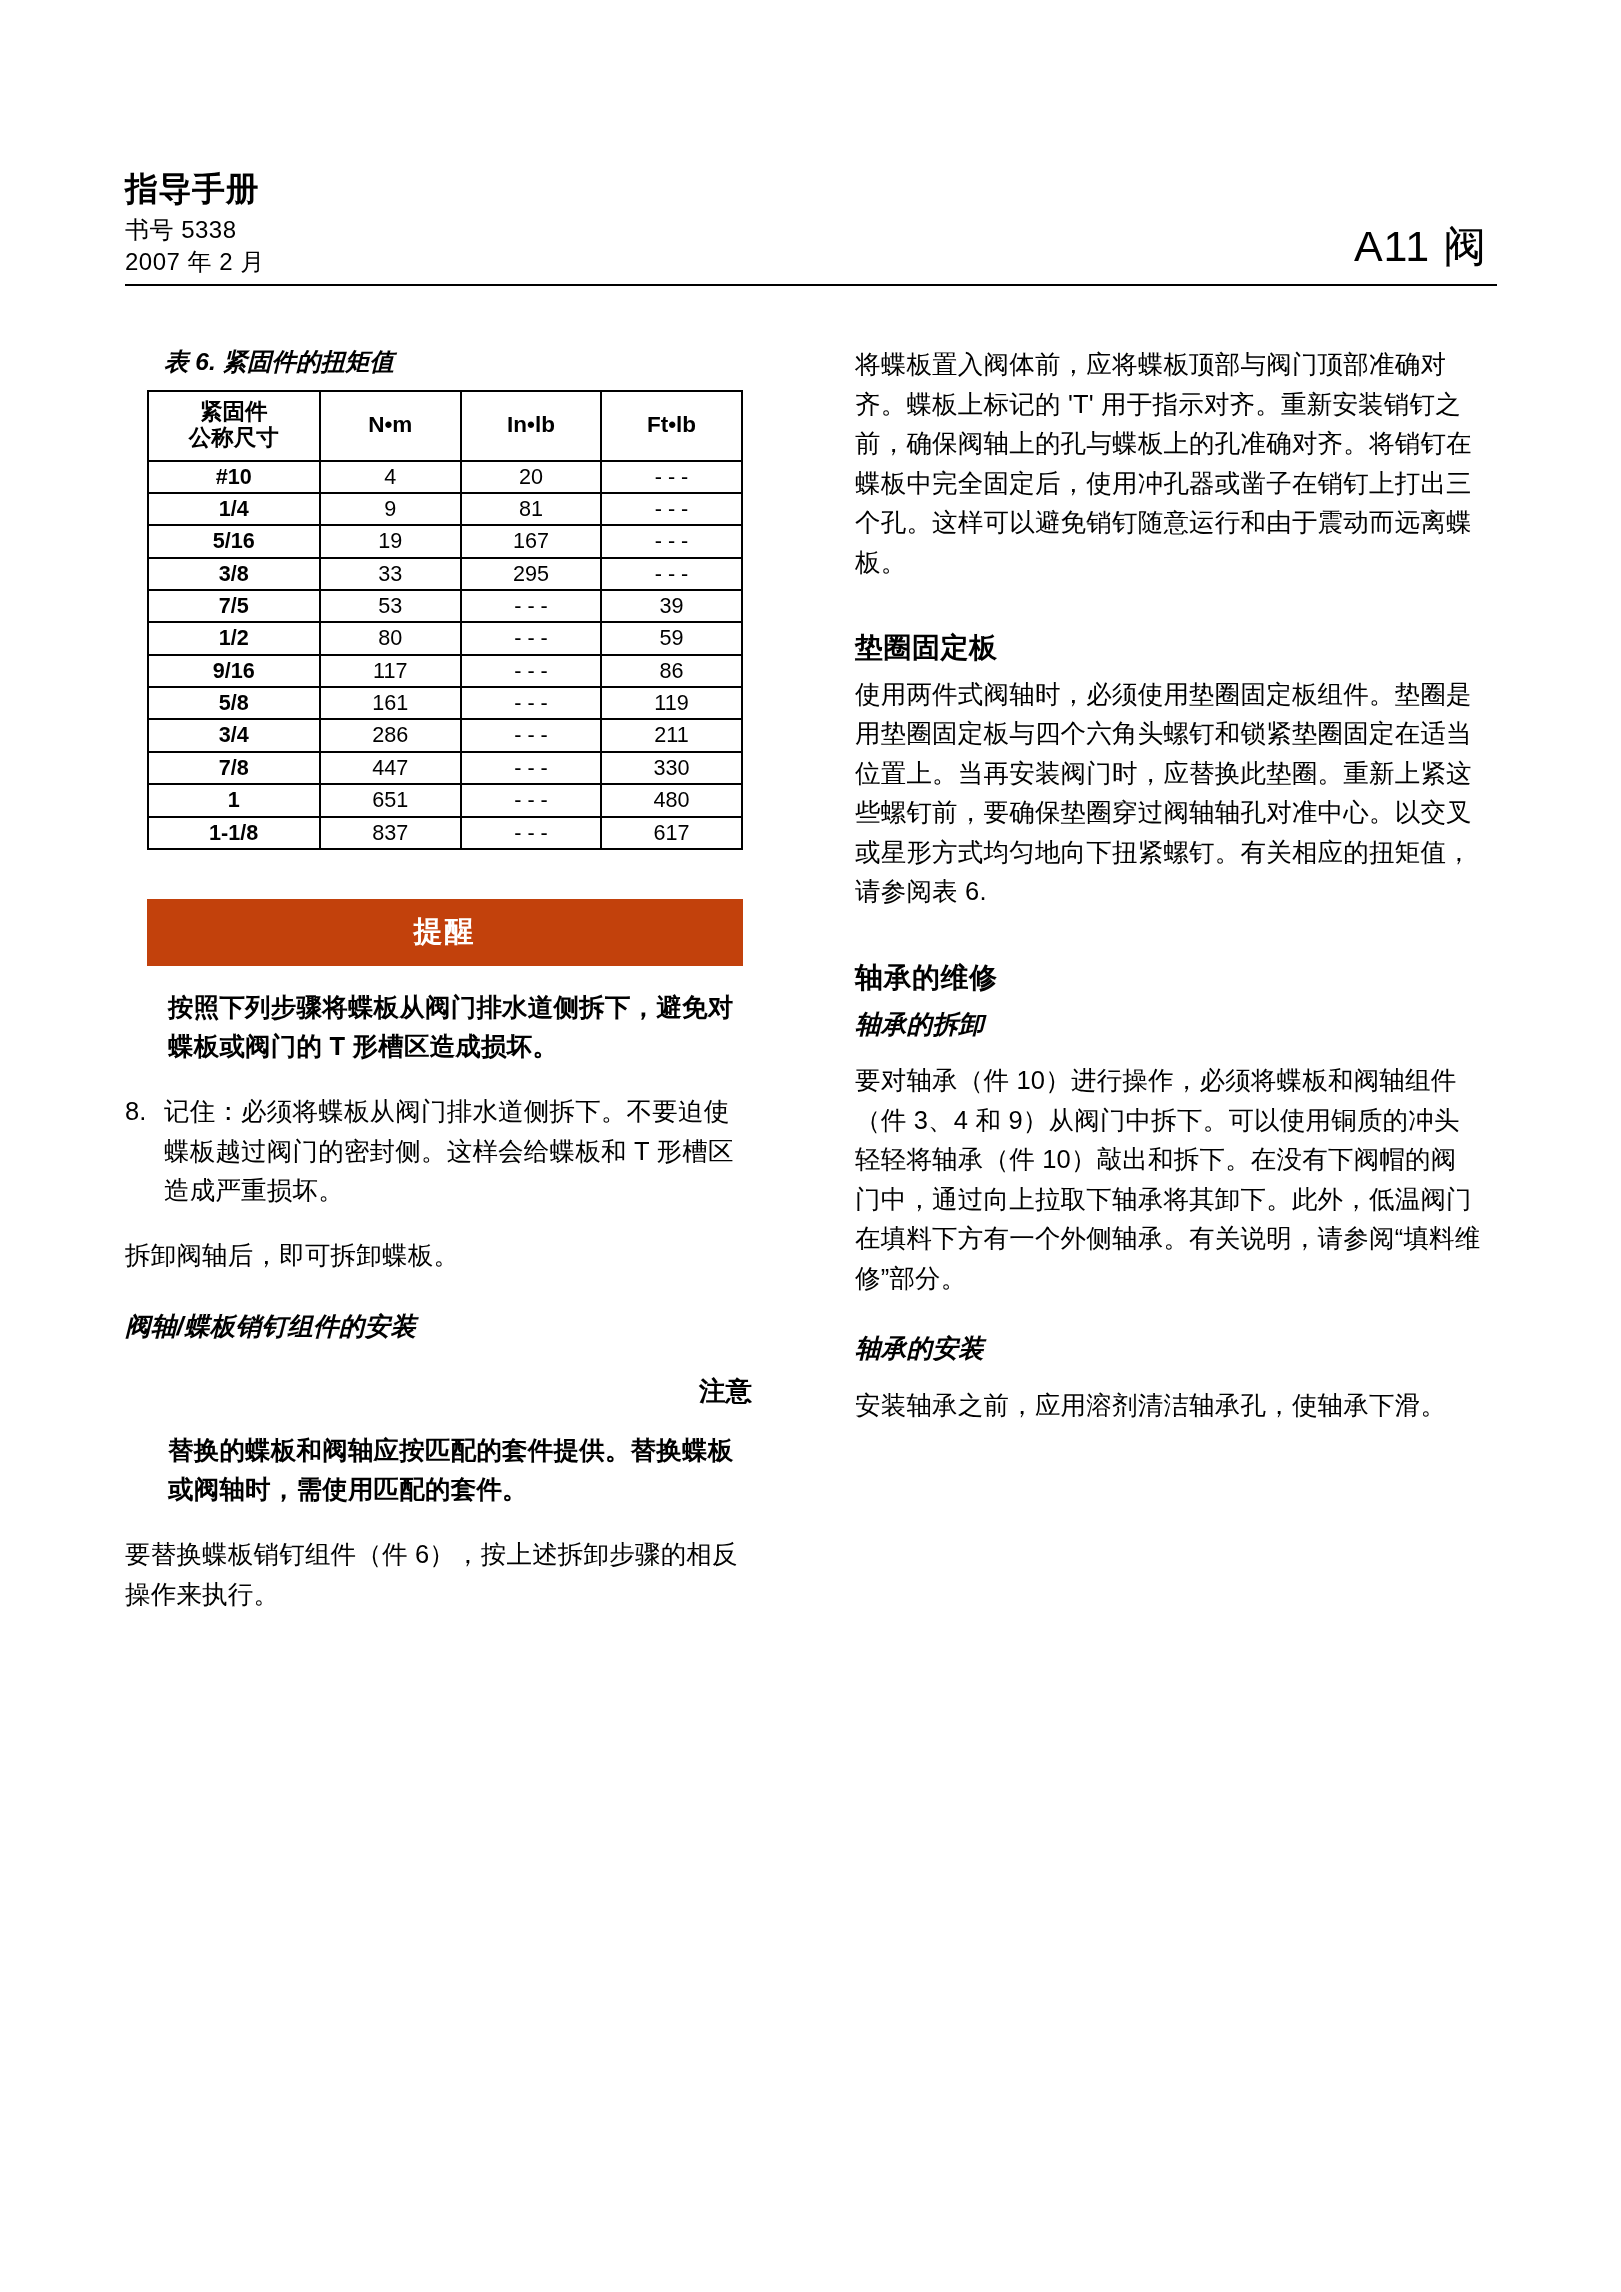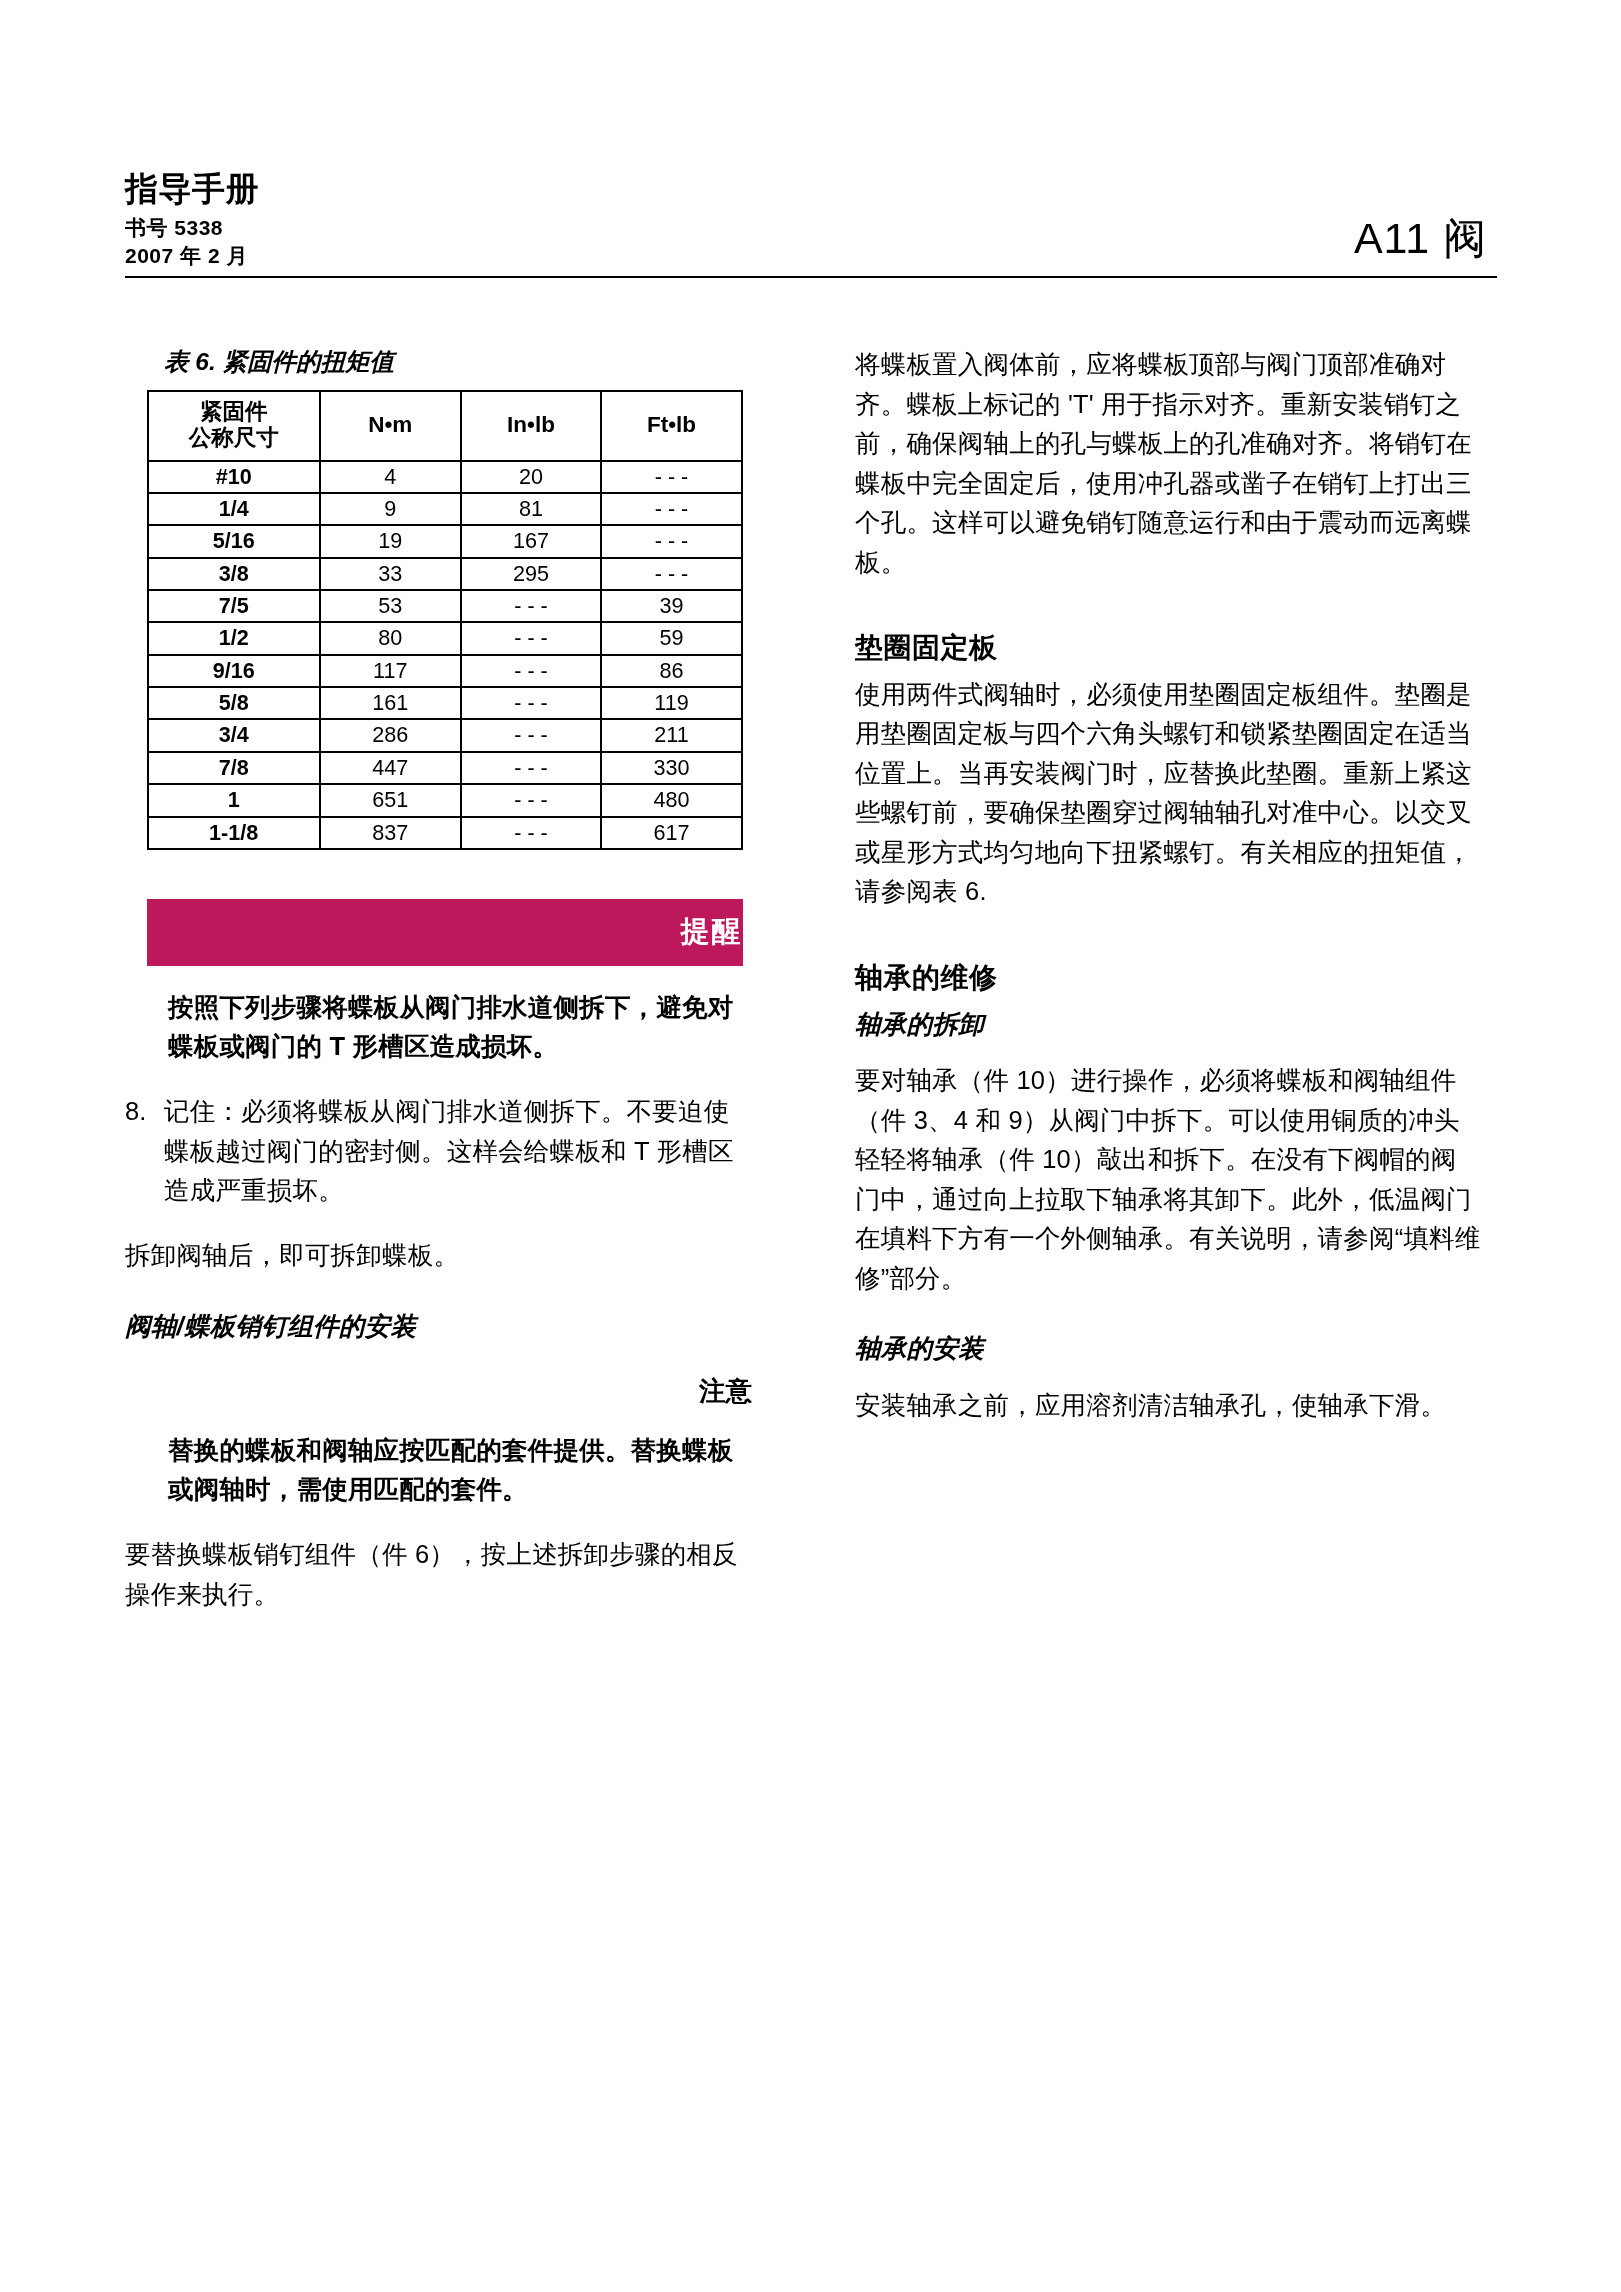--- a/index.html
+++ b/index.html
@@ -38,22 +38,22 @@
     border-bottom: 2.9px solid #000;
   }
   .header-left { line-height: 1.32; }
   .doc-title {
     font-size: 33px;
     font-weight: bold;
     letter-spacing: 0.5px;
     margin-bottom: 3.9px;
   }
   .doc-meta {
-    font-size: 21px;
-    font-weight: bold;
+    font-size: 24px;
+    font-weight: normal;
     letter-spacing: 0.5px;
   }
   .header-right {
     font-size: 43px;
     letter-spacing: 1px;
     padding-bottom: 2px;
     padding-right: 9.8px;
   }
 
   
@@ -100,23 +100,23 @@
   table.torque td.val {
     font-weight: normal;
   }
   table.torque col.c1 { width: 29%; }
   table.torque col.c2 { width: 23.7%; }
   table.torque col.c3 { width: 23.7%; }
   table.torque col.c4 { width: 23.6%; }
 
   
   .banner {
-    background: #be185d;
+    background: #c2410c;
     color: #fff;
-    text-align: right;
+    text-align: center;
     font-weight: bold;
     font-size: 29px;
     letter-spacing: 2px;
     padding: 12.7px 0 14.7px 0;
     margin: 49px 0 0 21.6px;
     width: 596px;
     box-sizing: border-box;
   }
   .banner-body {
     font-weight: bold;

